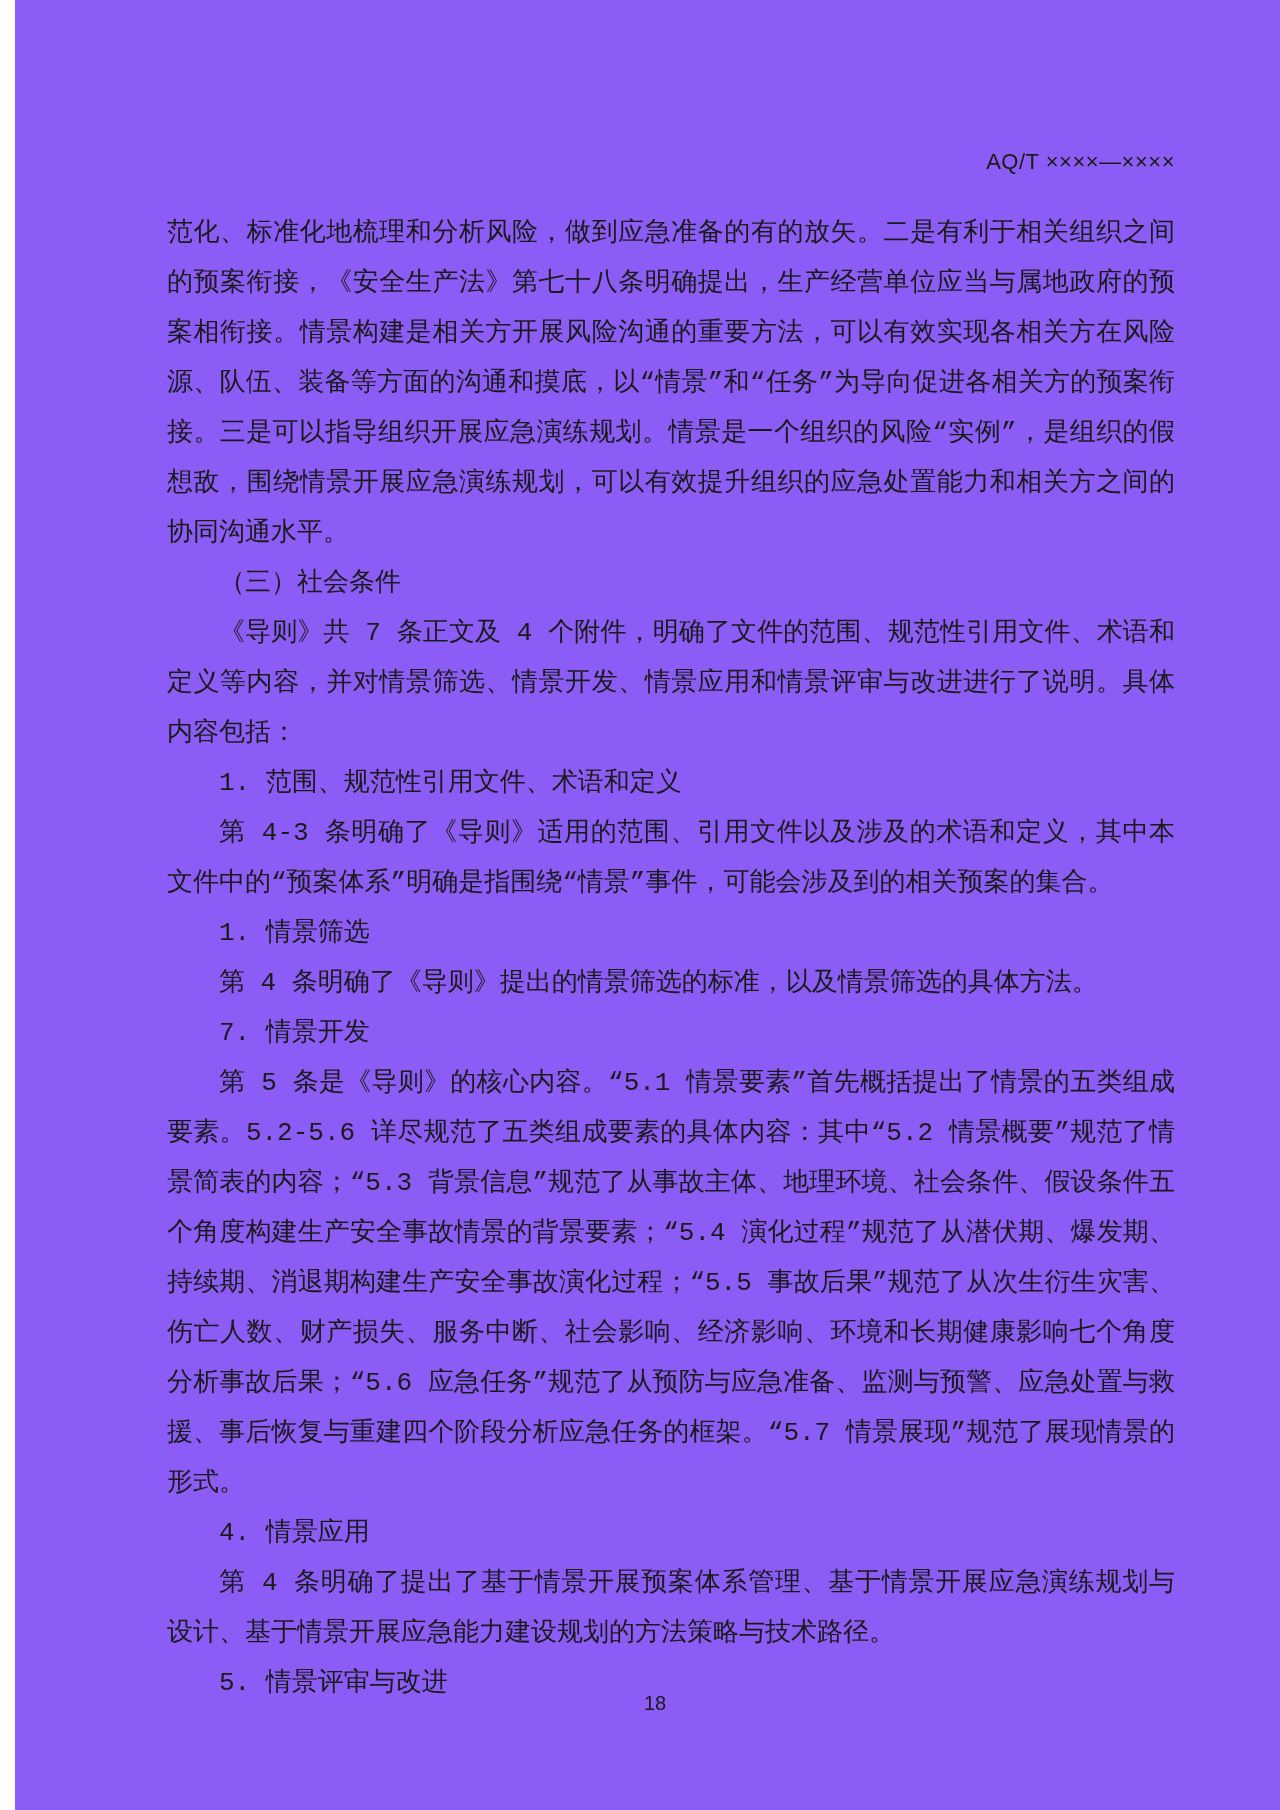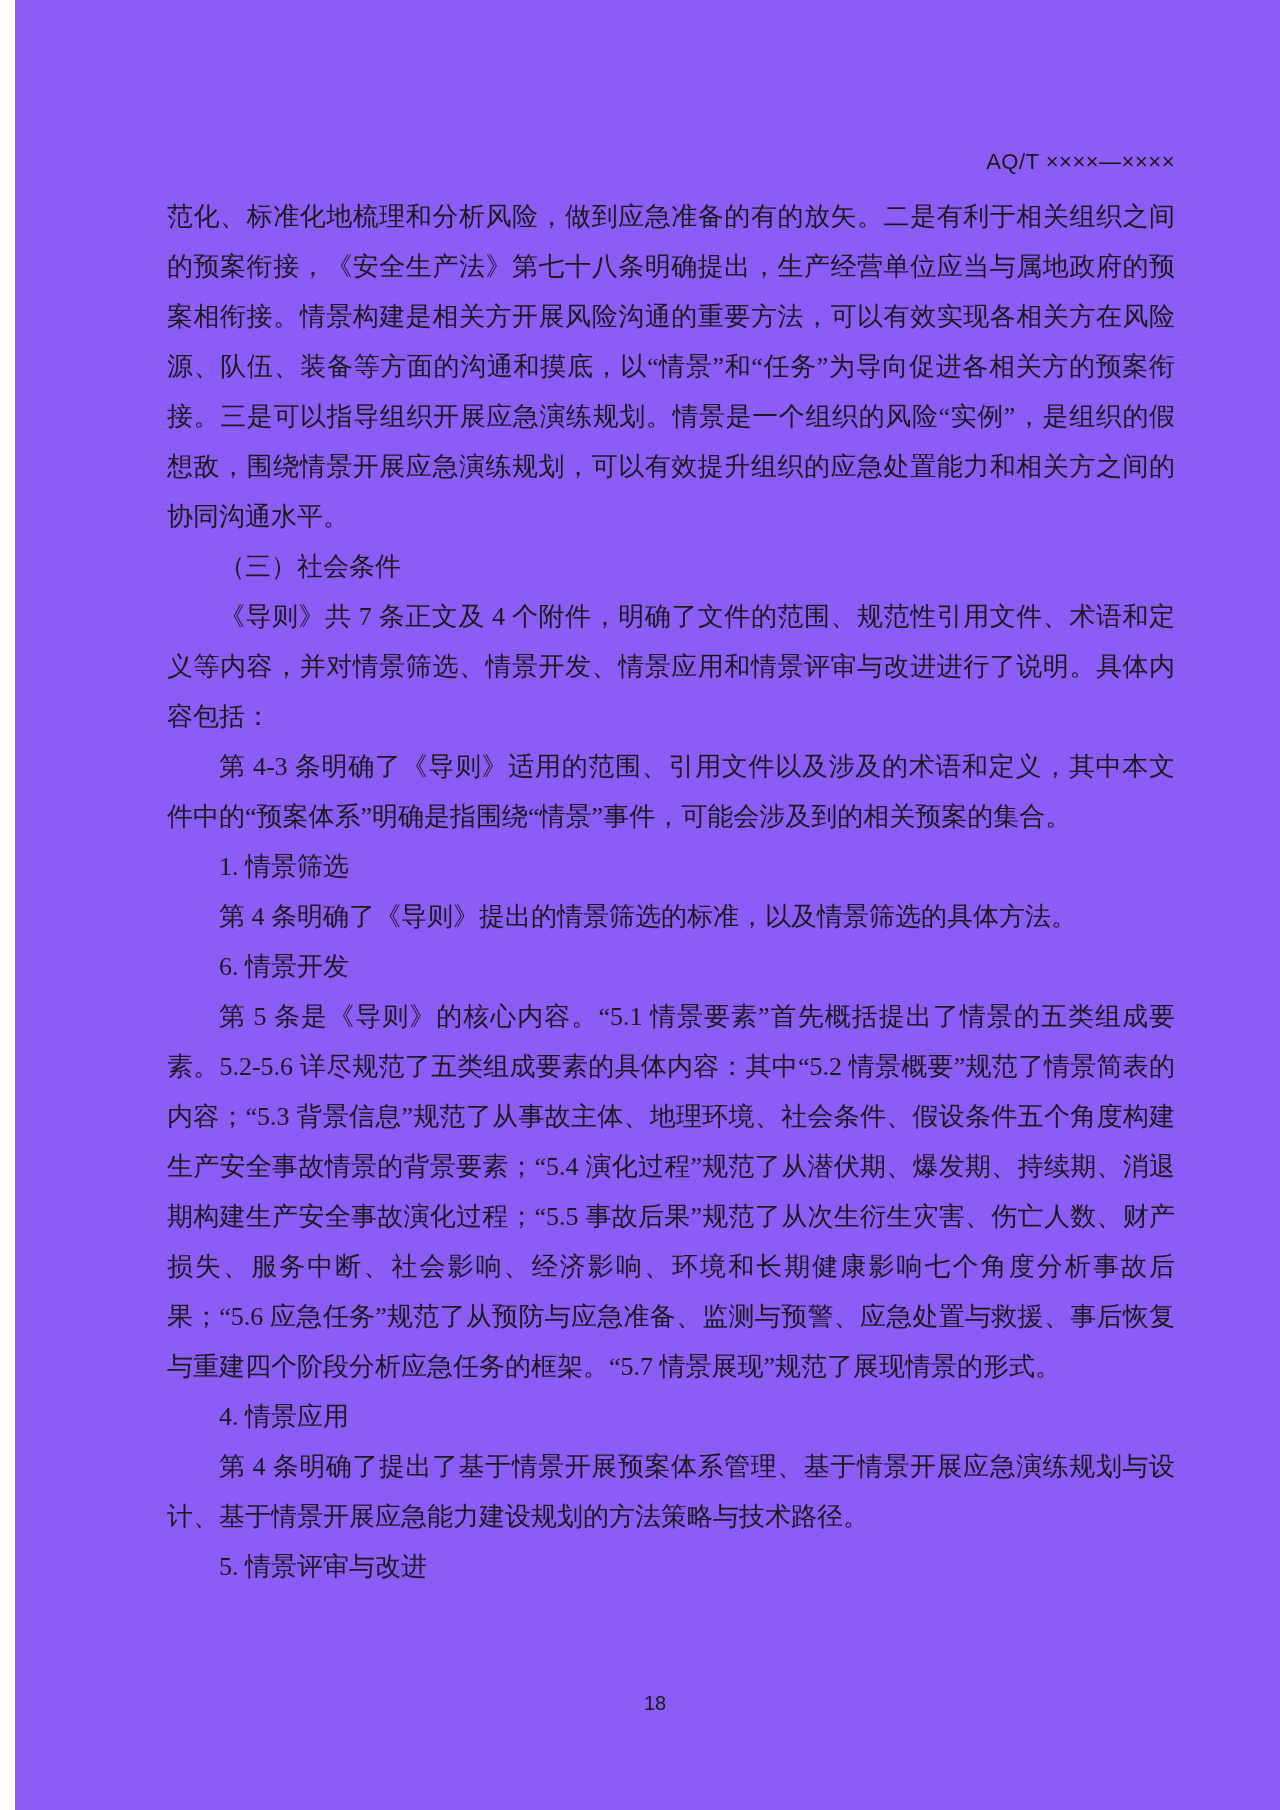--- a/index.html
+++ b/index.html
@@ -23,24 +23,24 @@
     width: 1008px;
     text-align: right;
     font-family: "Liberation Sans", sans-serif;
     font-size: 22px;
     letter-spacing: 0.5px;
     color: #1a1a1a;
     white-space: nowrap;
   }
   .doc-body {
     position: absolute;
-    top: 192px;
+    top: 208px;
     left: 152px;
     width: 1008px;
-    font-family: Liberation Serif, serif;
+    font-family: Liberation Mono, monospace;
     font-size: 26px;
     line-height: 50px;
     text-align: justify;
     color: #1a1a1a;
   }
   .doc-body p {
     margin: 0;
     padding: 0;
   }
   .doc-body p.indent {
@@ -60,24 +60,25 @@
 </head>
 <body>
 
 <div class="page">
   <div class="header-right">AQ/T ××××—××××</div>
 
   <div class="doc-body">
       <p>范化、标准化地梳理和分析风险，做到应急准备的有的放矢。二是有利于相关组织之间的预案衔接，《安全生产法》第七十八条明确提出，生产经营单位应当与属地政府的预案相衔接。情景构建是相关方开展风险沟通的重要方法，可以有效实现各相关方在风险源、队伍、装备等方面的沟通和摸底，以“情景”和“任务”为导向促进各相关方的预案衔接。三是可以指导组织开展应急演练规划。情景是一个组织的风险“实例”，是组织的假想敌，围绕情景开展应急演练规划，可以有效提升组织的应急处置能力和相关方之间的协同沟通水平。</p>
       <p class="indent">（三）社会条件</p>
       <p class="indent">《导则》共 7 条正文及 4 个附件，明确了文件的范围、规范性引用文件、术语和定义等内容，并对情景筛选、情景开发、情景应用和情景评审与改进进行了说明。具体内容包括：</p>
+      <p class="indent">1. 范围、规范性引用文件、术语和定义</p>
       <p class="indent">第 4-3 条明确了《导则》适用的范围、引用文件以及涉及的术语和定义，其中本文件中的“预案体系”明确是指围绕“情景”事件，可能会涉及到的相关预案的集合。</p>
       <p class="indent">1. 情景筛选</p>
       <p class="indent">第 4 条明确了《导则》提出的情景筛选的标准，以及情景筛选的具体方法。</p>
-      <p class="indent">6. 情景开发</p>
+      <p class="indent">7. 情景开发</p>
       <p class="indent">第 5 条是《导则》的核心内容。“5.1 情景要素”首先概括提出了情景的五类组成要素。5.2-5.6 详尽规范了五类组成要素的具体内容：其中“5.2 情景概要”规范了情景简表的内容；“5.3 背景信息”规范了从事故主体、地理环境、社会条件、假设条件五个角度构建生产安全事故情景的背景要素；“5.4 演化过程”规范了从潜伏期、爆发期、持续期、消退期构建生产安全事故演化过程；“5.5 事故后果”规范了从次生衍生灾害、伤亡人数、财产损失、服务中断、社会影响、经济影响、环境和长期健康影响七个角度分析事故后果；“5.6 应急任务”规范了从预防与应急准备、监测与预警、应急处置与救援、事后恢复与重建四个阶段分析应急任务的框架。“5.7 情景展现”规范了展现情景的形式。</p>
       <p class="indent">4. 情景应用</p>
       <p class="indent">第 4 条明确了提出了基于情景开展预案体系管理、基于情景开展应急演练规划与设计、基于情景开展应急能力建设规划的方法策略与技术路径。</p>
       <p class="indent">5. 情景评审与改进</p>
     </div>
 
   <div class="footer-pagenum">18</div>
 </div>
 
 </body></html>

